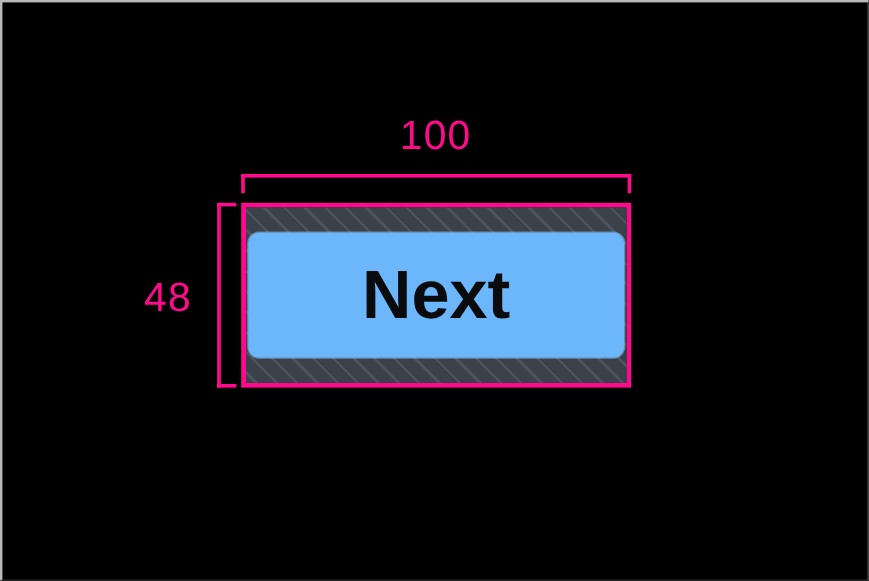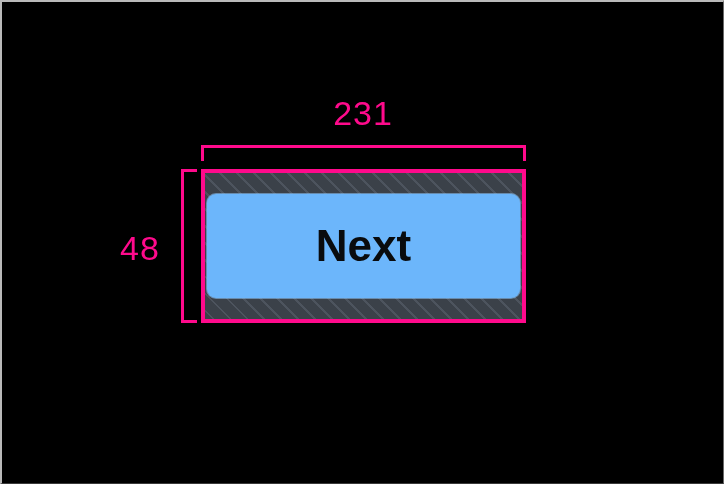--- a/index.html
+++ b/index.html
@@ -109,33 +109,33 @@
     border-radius: 9px;
     background: #6cb6fb;
     display: flex;
     align-items: center;
     justify-content: center;
     box-shadow: 0 0 0 1px rgba(140,200,255,0.55);
   }
   #button-label {
     color: #090b0d;
     font-family: "Liberation Sans", sans-serif;
-    font-size: 44px;
+    font-size: 57px;
     font-weight: bold;
     line-height: 1;
     letter-spacing: 0px;
     user-select: none;
   }
 </style>
 </head>
 <body>
 
 <div id="stage">
 
-  <div id="label-width" class="measure-label">231</div>
+  <div id="label-width" class="measure-label">100</div>
 
   <div id="bracket-width"></div>
 
   <div id="label-height" class="measure-label">48</div>
 
   <div id="bracket-height"></div>
 
   <div id="element-box">
     <div id="element-inner">
 

